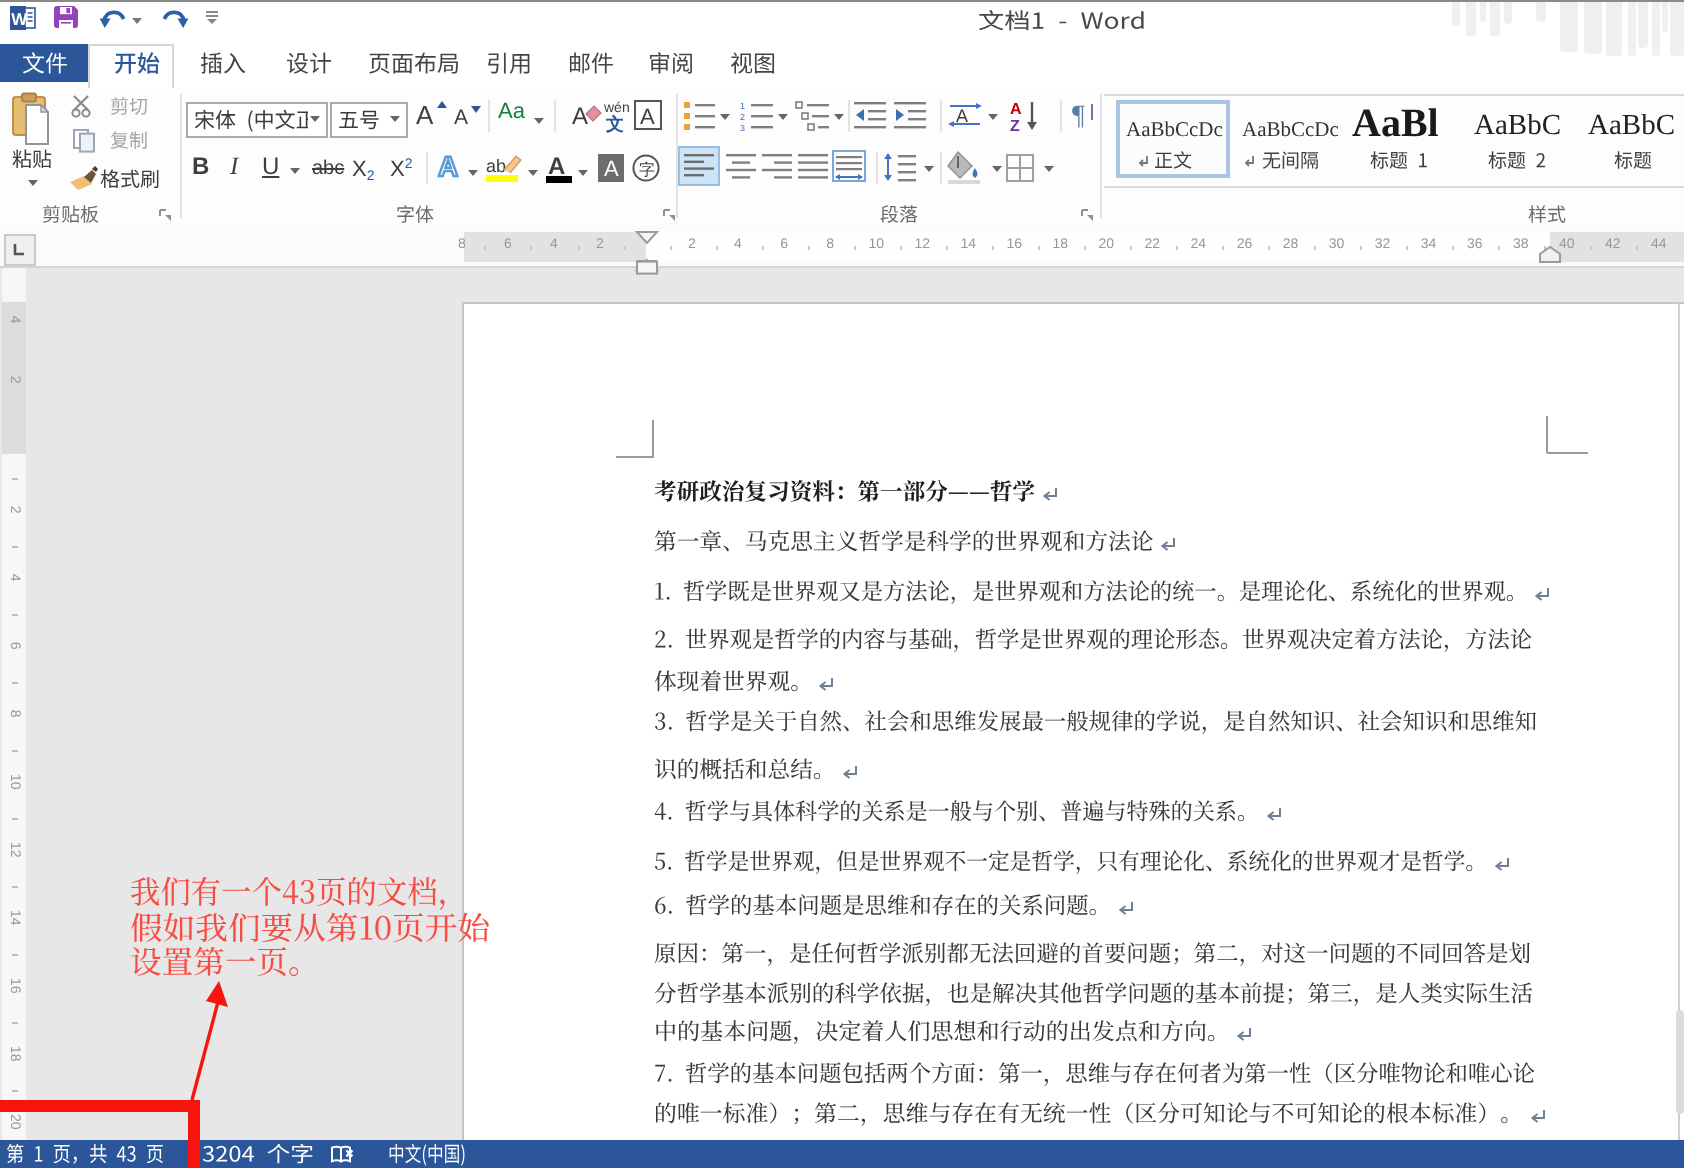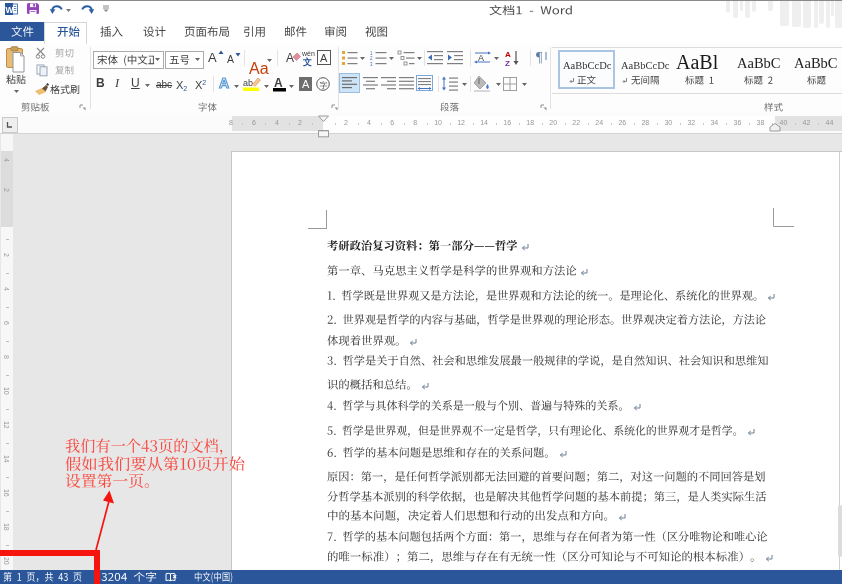--- a/index.html
+++ b/index.html
@@ -105,21 +105,21 @@
   </svg>
 <div class="lat" style="left:208px;top:51px;font-size:13px;color:#3e3e3e">A</div>
 <svg class="t" style="left:218px;top:50px;width:6px;height:5px">
     <path d="M3 0.5 L5.5 4 L0.5 4 Z" fill="#2b579a"></path>
   </svg>
 <div class="lat" style="left:227px;top:54px;font-size:10.5px;color:#3e3e3e">A</div>
 <svg class="t" style="left:235px;top:52px;width:6px;height:5px">
     <path d="M0.5 1 L5.5 1 L3 4.5 Z" fill="#2b579a"></path>
   </svg>
 <div class="abs" style="left:243.5px;top:50px;width:1px;height:16px;background:#e3e3e3"></div>
-<div class="lat" style="left:249px;top:60px;font-size:16px;color:#c2410c">Aa</div>
+<div class="lat" style="left:249px;top:50px;font-size:11px;color:#15803d">Aa</div>
 <svg class="t" style="left:266px;top:58px;width:7px;height:5px">
     <path d="M1 1 L3.5 4 L6 1 Z" fill="#666"></path>
   </svg>
 <div class="abs" style="left:276.5px;top:50px;width:1px;height:16px;background:#e3e3e3"></div>
 <svg class="t" style="left:286px;top:50px;width:15px;height:15px">
     <text x="0" y="12" font-family="Liberation Sans" font-size="12" fill="#3e3e3e">A</text>
     <path d="M7 7 L11 3 L14.5 6.5 L10.5 10.5 Z" fill="#e58f9c" stroke="#b8717e" stroke-width=".6"></path>
   </svg>
 <svg class="t" style="left:301px;top:49px;width:14px;height:17px">
     <text x="1" y="7" font-family="Liberation Sans" font-size="7" fill="#3e3e3e">wén</text>
@@ -294,21 +294,21 @@
     <path d="M7 0.5 V13.5 M0.5 7 H13.5" stroke="#9f9f9f"></path>
   </svg>
 <svg class="t" style="left:521px;top:82px;width:7px;height:5px">
     <path d="M1 1 L3.5 4 L6 1 Z" fill="#666"></path>
   </svg>
 <div class="abs" style="left:552px;top:47px;width:290px;height:1px;background:#dcdcdc"></div>
 <div class="abs" style="left:552px;top:92.5px;width:290px;height:1px;background:#dcdcdc"></div>
 <div class="abs" style="left:557.5px;top:49.5px;width:57.5px;height:39.5px;background:#fafcfe;border:2px solid #aac4e4;box-sizing:border-box"></div>
 <div class="lat" style="left:563px;top:60px;font-size:10.5px;font-family:'Liberation Serif',serif;color:#333">AaBbCcDc</div>
 <div class="lat" style="left:621px;top:60px;font-size:10.5px;font-family:'Liberation Serif',serif;color:#333">AaBbCcDc</div>
-<div class="lat" style="left:676px;top:51px;font-size:20px;font-weight:normal;font-family:'Liberation Serif',serif;color:#1a1a1a">AaBl</div>
+<div class="lat" style="left:676px;top:51px;font-size:20px;font-weight:bold;font-family:'Liberation Serif',serif;color:#1a1a1a">AaBl</div>
 <div class="lat" style="left:737px;top:56px;font-size:14.5px;font-family:'Liberation Serif',serif;color:#222">AaBbC</div>
 <div class="lat" style="left:794px;top:56px;font-size:14.5px;font-family:'Liberation Serif',serif;color:#222">AaBbC</div>
 <svg class="t" style="left:569px;top:77px;width:6px;height:7px">
     <path d="M4.5 1 V4.5 H1.5 M2.5 3 L1 4.5 L2.5 6" fill="none" stroke="#777" stroke-width=".9"></path>
   </svg>
 <svg class="t" style="left:622px;top:77px;width:6px;height:7px">
     <path d="M4.5 1 V4.5 H1.5 M2.5 3 L1 4.5 L2.5 6" fill="none" stroke="#777" stroke-width=".9"></path>
   </svg>
 <div class="abs" style="left:0;top:113px;width:842px;height:20px;background:#fbfbfb"></div>
 <div class="abs" style="left:232px;top:115.5px;width:91px;height:15.5px;background:#e2e2e2"></div>

